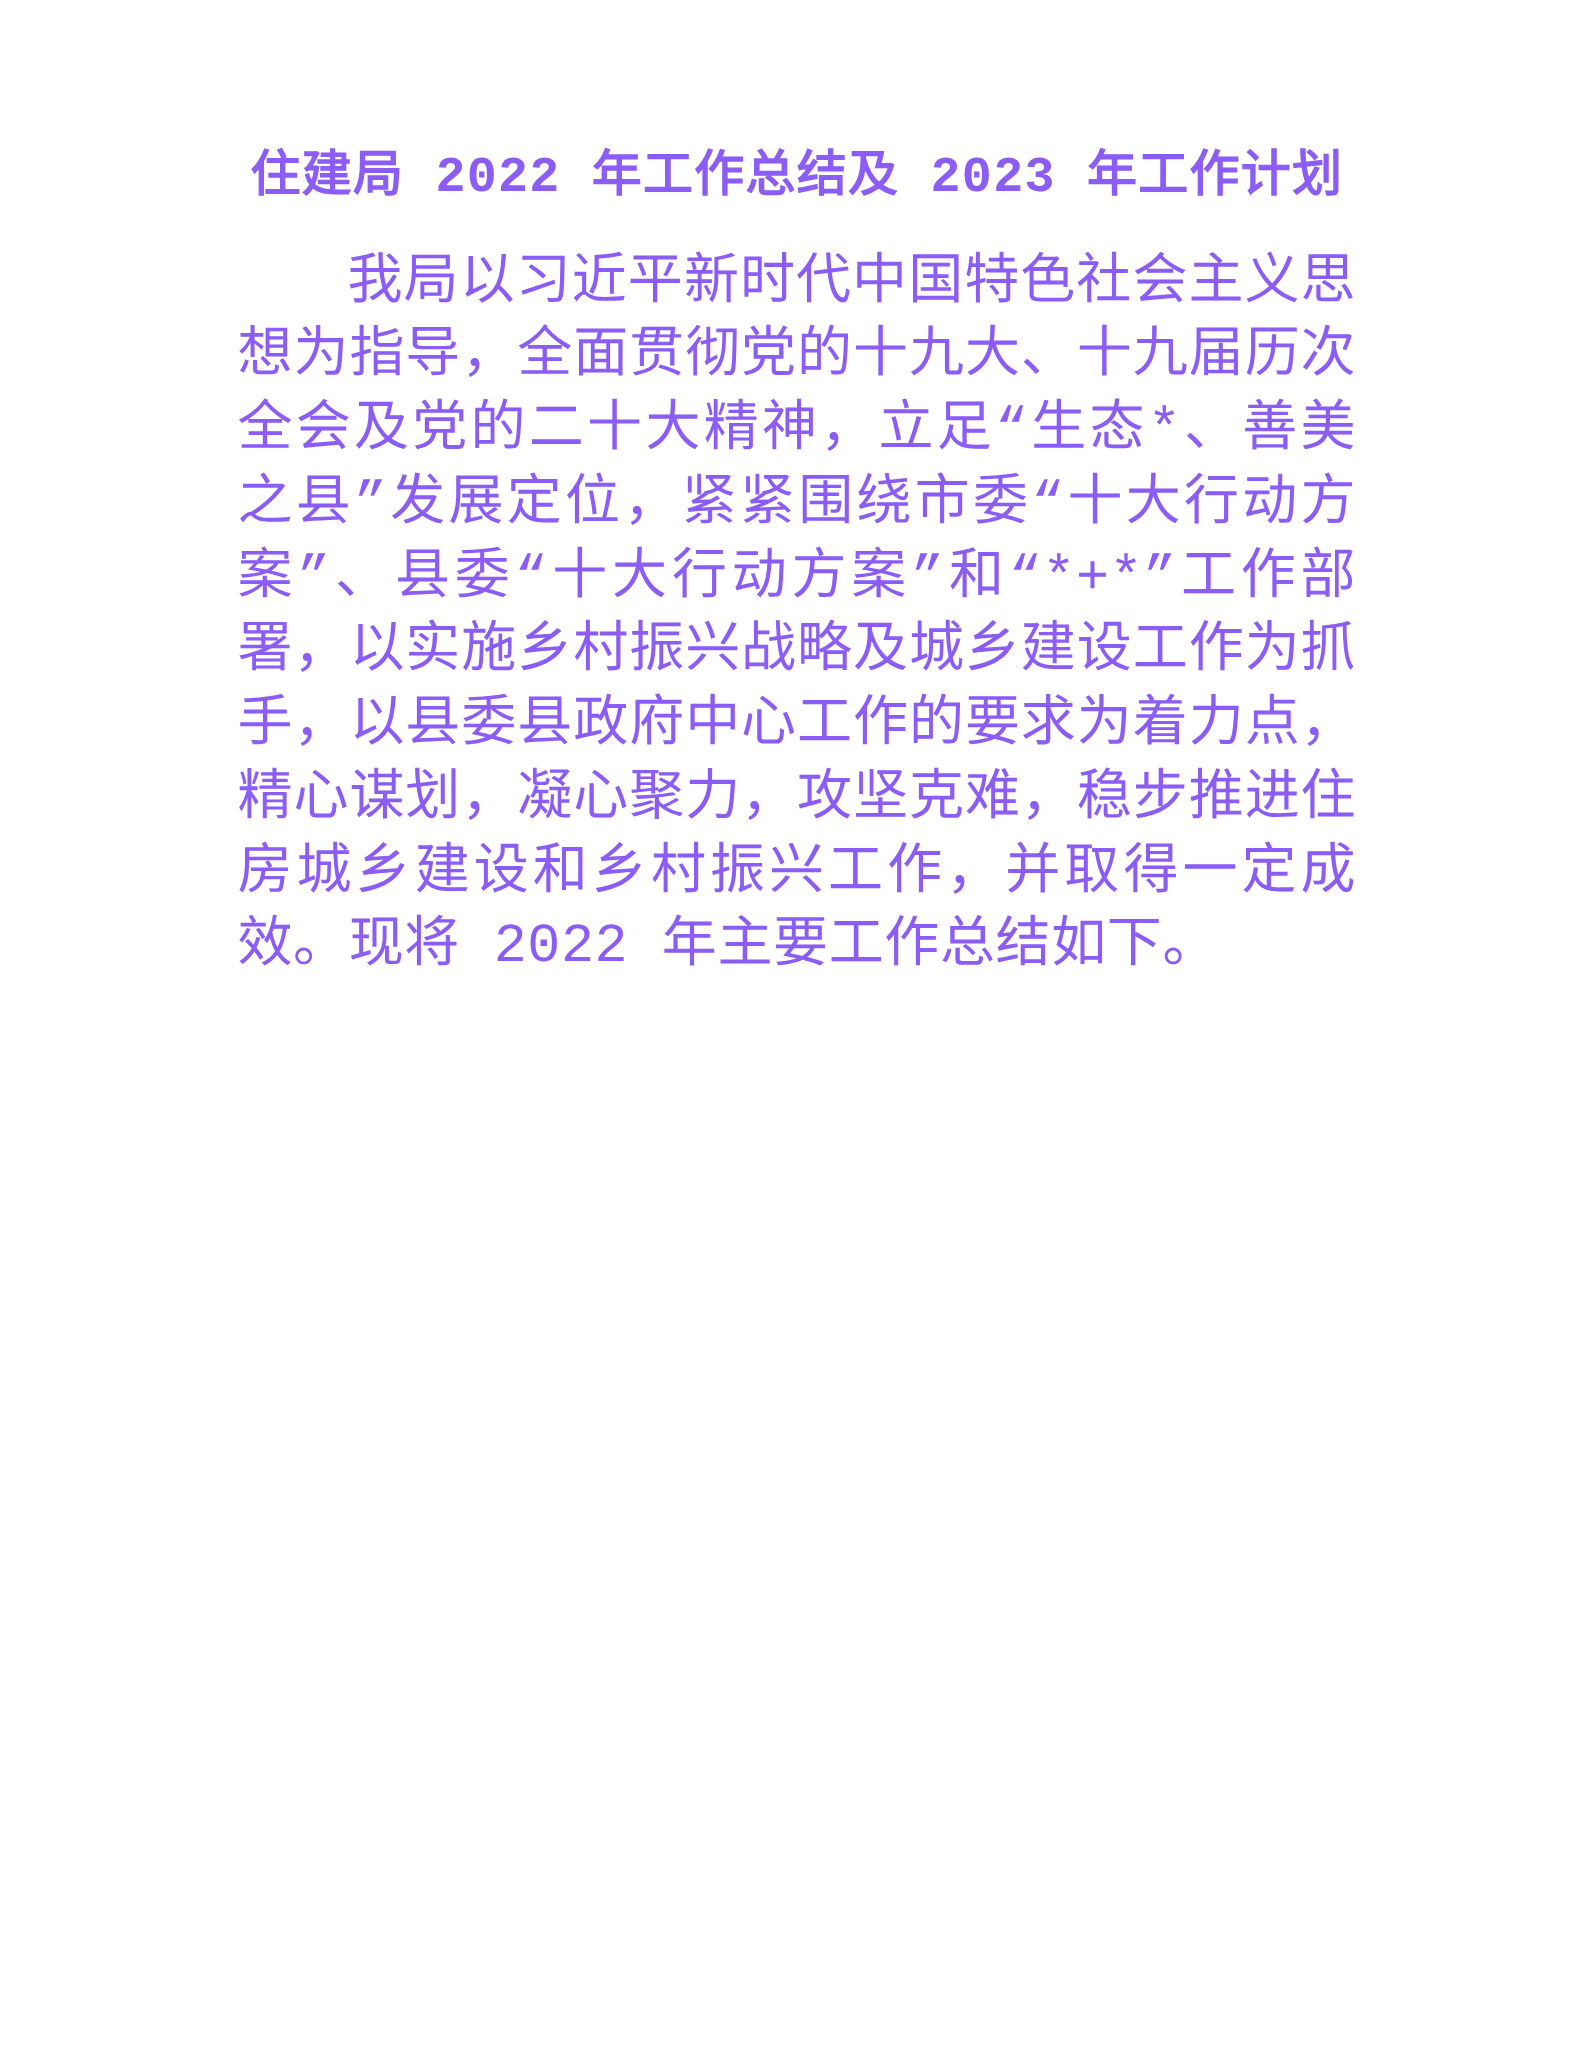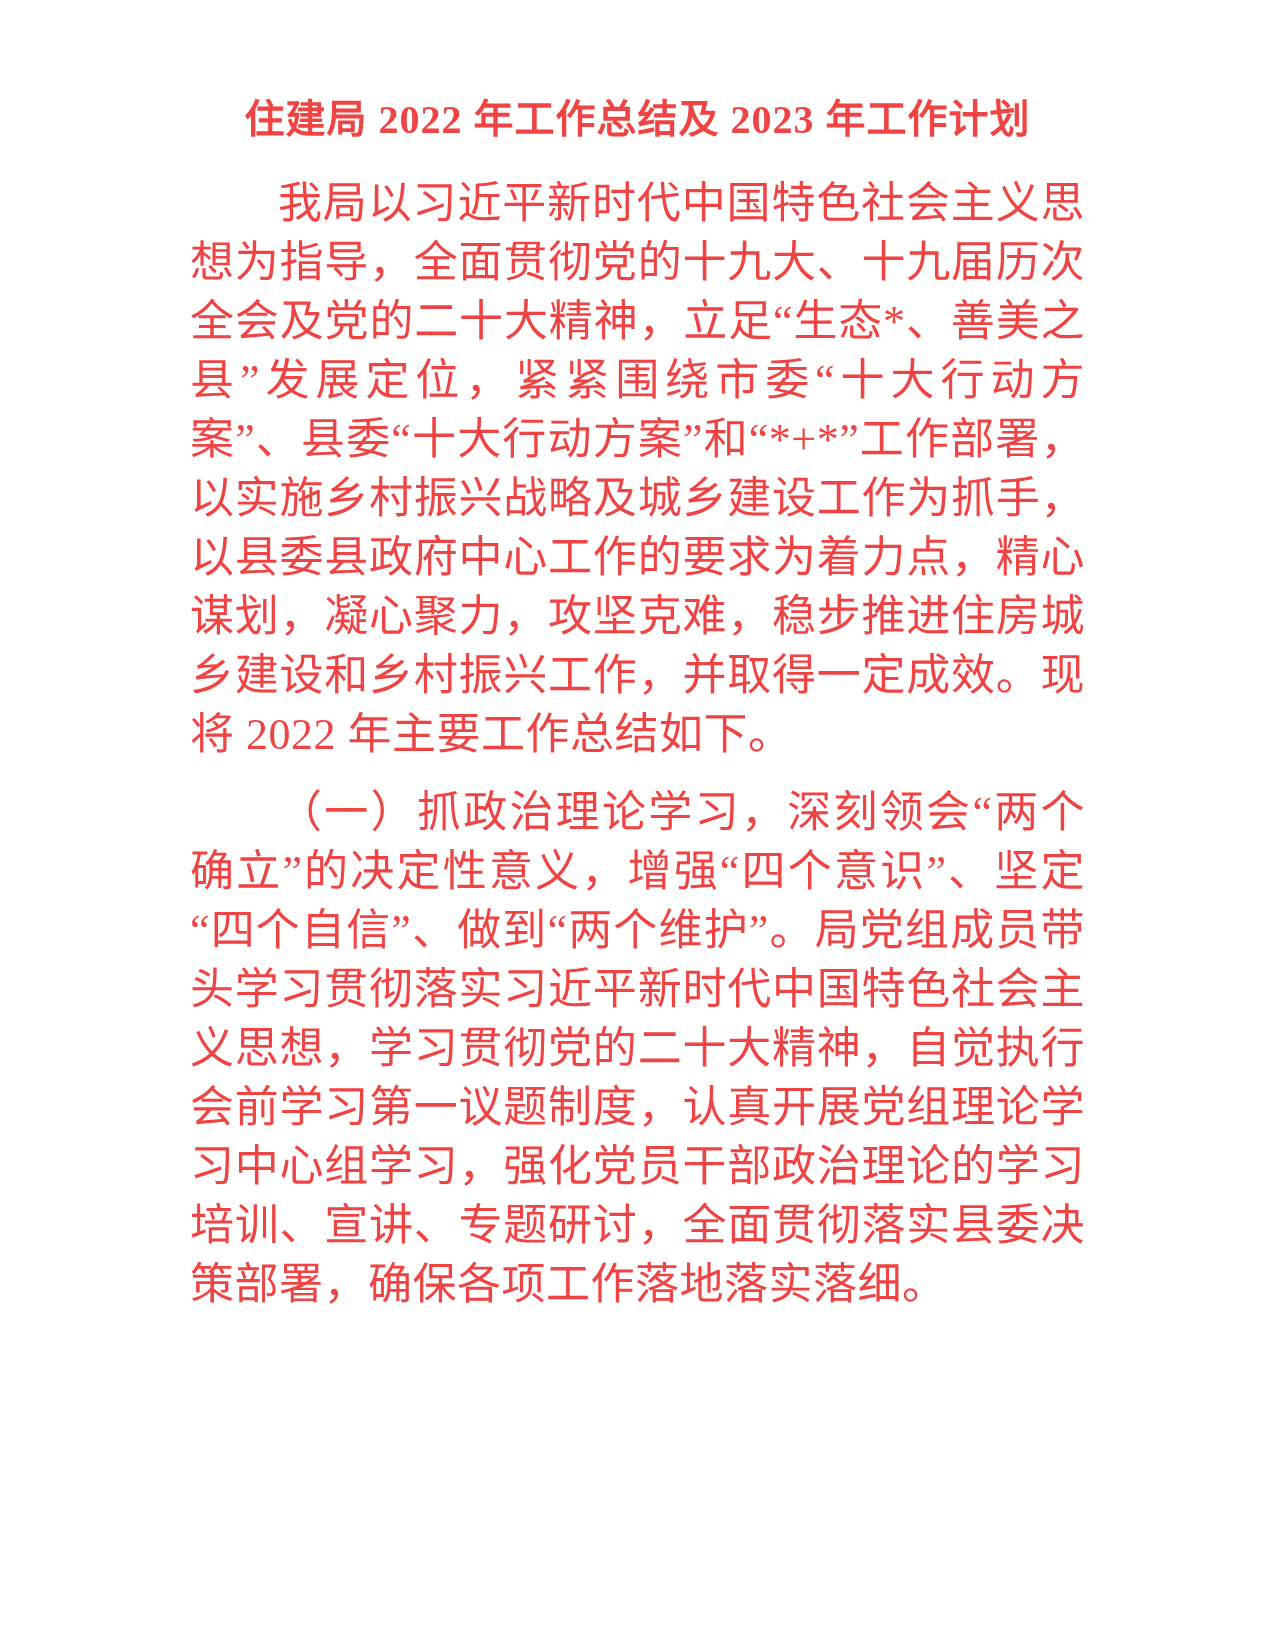--- a/index.html
+++ b/index.html
@@ -6,25 +6,25 @@
     margin: 0;
     padding: 0;
     background: #ffffff;
   }
   .page {
     position: relative;
     width: 1275px;
     height: 1650px;
     margin: 0 auto;
     background: #ffffff;
-    color: #ef4444;
+    color: #8b5cf6;
     overflow: hidden;
     box-sizing: border-box;
-    padding: 88px 190px 0 190px;
-    font-family: Liberation Serif, serif;
+    padding: 112px 190px 0 190px;
+    font-family: Liberation Mono, monospace;
   }
   .doc-title {
     margin: 0 0 22px 0;
     font-size: 40px;
     font-weight: 600;
     line-height: 64px;
     text-align: center;
     letter-spacing: 1px;
     white-space: nowrap;
   }
@@ -44,15 +44,14 @@
 </style>
 </head>
 <body>
 
 <div class="page">
   <h1 class="doc-title">住建局 2022 年工作总结及 2023 年工作计划</h1>
 
   <p class="para">我局以习近平新时代中国特色社会主义思想为指导，全面贯彻党的十九大、十九届历次全会及党的二十大精神，立足“生态*、善美之县”发展定位，紧紧围绕市委“十大行动方案”、县委“十大行动方案”和“*+*”工作部署，以实施乡村振兴战略及城乡建设工作为抓手，以县委县政府中心工作的要求为着力点，精心谋划，凝心聚力，攻坚克难，稳步推进住房城乡建设和乡村振兴工作，并取得一定成效。现将 2022 年主要工作总结如下。</p>
 
 
-  <p class="para">（一）抓政治理论学习，深刻领会“两个确立”的决定性意义，增强“四个意识”、坚定“四个自信”、做到“两个维护”。局党组成员带头学习贯彻落实习近平新时代中国特色社会主义思想，学习贯彻党的二十大精神，自觉执行会前学习第一议题制度，认真开展党组理论学习中心组学习，强化党员干部政治理论的学习培训、宣讲、专题研讨，全面贯彻落实县委决策部署，确保各项工作落地落实落细。</p>
 
 </div>
 
 </body></html>

